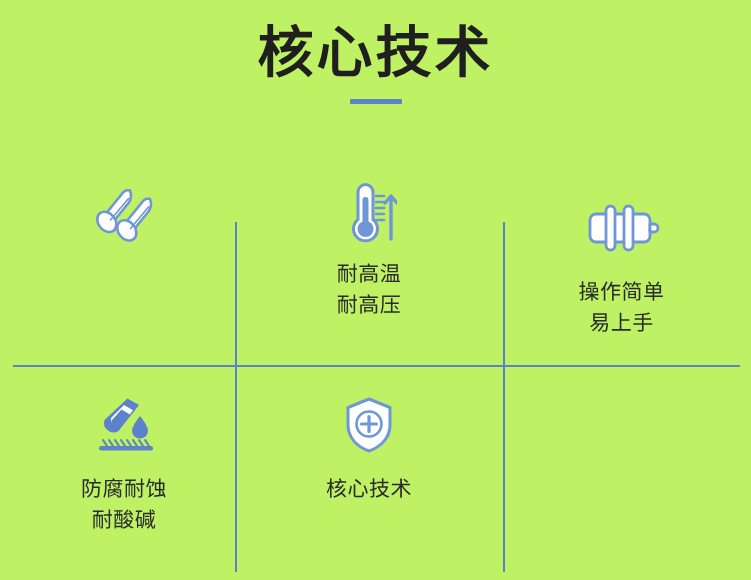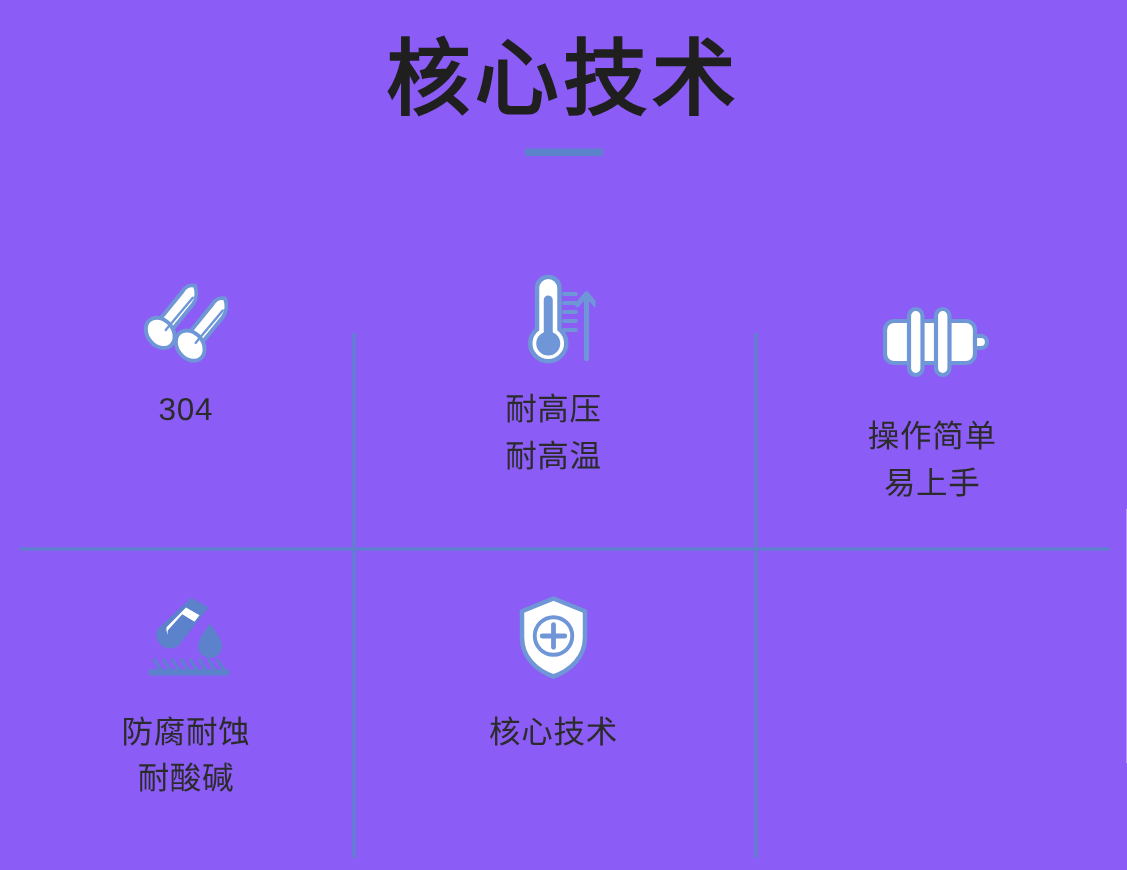--- a/index.html
+++ b/index.html
@@ -14,21 +14,21 @@
     overflow: hidden;
     font-family: "Liberation Sans", "DejaVu Sans", sans-serif;
     color: #2b2b2b;
     position: relative;
   }
 
   .page {
     position: relative;
     width: 751px;
     height: 580px;
-    background: #8b5cf6;
+    background: #bef264;
   }
 
   
   .header {
     position: absolute;
     left: 0;
     top: 0;
     width: 751px;
     height: 150px;
     text-align: center;
@@ -138,21 +138,20 @@
             <path d="M11 30 L28.5 8.5 a8.5 11 0 0 1 8.5 -4 a8.5 11 0 0 1 -1.5 12.5 L18 38.5 a8.5 11 0 0 1 -8.5 4 a8.5 11 0 0 1 1.5 -12.5 Z"></path>
             <ellipse cx="13.8" cy="35.9" rx="8.5" ry="11" transform="rotate(-39 13.8 35.9)"></ellipse>
           </g>
           <g stroke="#6f96d6" stroke-width="1.6" stroke-linecap="round">
             <path d="M35.5 12.5 L17.5 34"></path>
             <path d="M55.5 21 L37.5 42.5"></path>
           </g>
         </svg>
       </div>
       <div class="cell-text">
-        <span class="line">304</span>
       </div>
     </div>
 
     <div class="grid-cell cell-r1">
       <div class="cell-icon">
         <svg width="56" height="62" viewBox="0 0 56 62" fill="none" aria-hidden="true">
 
           <path d="M17 9 a7.5 7.5 0 0 1 15 0 V36.5 a12 12 0 1 1 -15 0 Z" stroke="#6f96d6" stroke-width="3" fill="#ffffff"></path>
 
           <circle cx="24.5" cy="46" r="8" fill="#6f96d6"></circle>
@@ -163,22 +162,22 @@
             <path d="M35 19 H43"></path>
             <path d="M35 25 H43"></path>
             <path d="M35 31 H43"></path>
             <path d="M35 37 H43"></path>
           </g>
 
           <path d="M50 56 V13 L44 20 M50 13 L56 20" stroke="#6f96d6" stroke-width="3.4" stroke-linecap="round" stroke-linejoin="round" fill="none"></path>
         </svg>
       </div>
       <div class="cell-text">
+        <span class="line">耐高温</span>
         <span class="line">耐高压</span>
-        <span class="line">耐高温</span>
       </div>
     </div>
 
 
     <div class="grid-cell cell-r2">
       <div class="cell-icon">
         <svg width="76" height="52" viewBox="0 0 76 52" fill="none" aria-hidden="true">
           <g stroke="#6f96d6" stroke-width="2.8" stroke-linejoin="round" stroke-linecap="round" fill="#ffffff">
             <path d="M6 18 a6 6 0 0 1 6 -6 H60 a6 6 0 0 1 6 6 V34 a6 6 0 0 1 -6 6 H12 a6 6 0 0 1 -6 -6 Z"></path>
             <rect x="22" y="4" width="9" height="44" rx="4.5"></rect>

